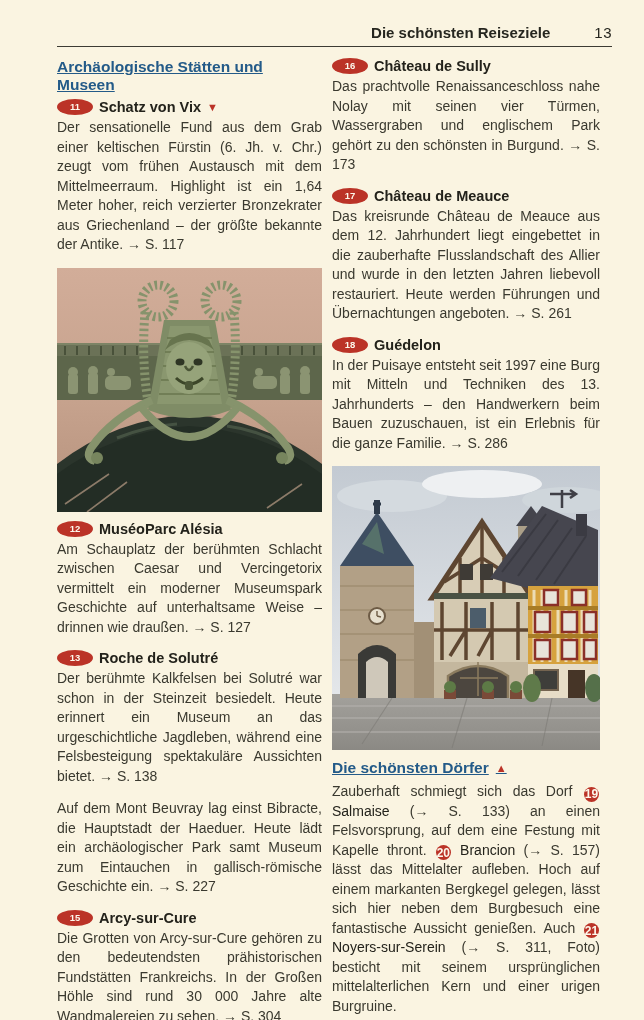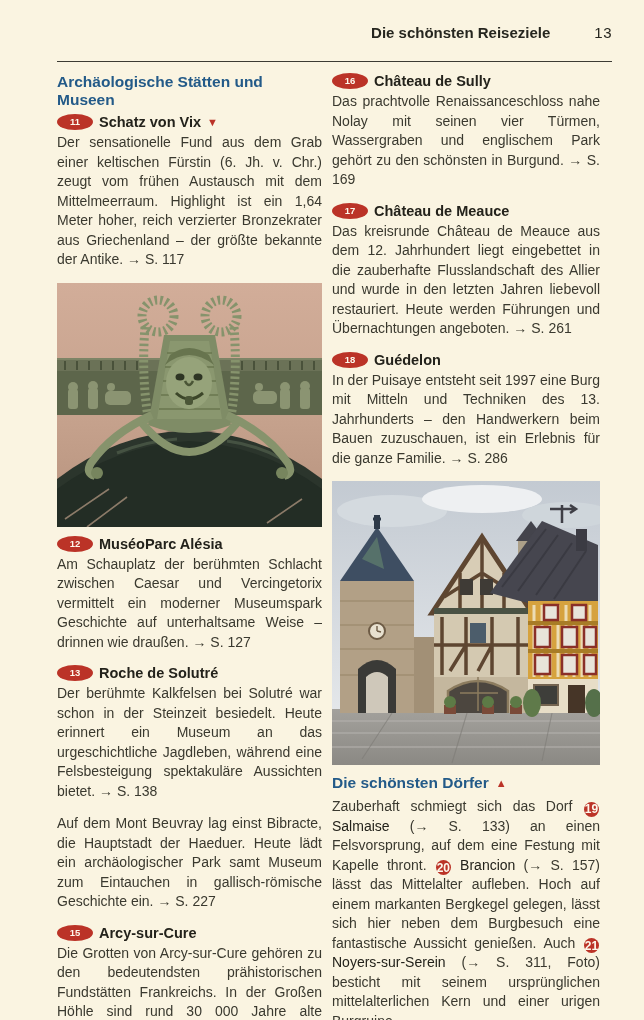--- a/index.html
+++ b/index.html
@@ -11,31 +11,31 @@
     font-family:"Liberation Sans", sans-serif;
     color:#3a392f;
     box-sizing:border-box;
     padding:24px 32px 30px 57px;
     overflow:hidden;
   }
   
   .header{
     display:flex;justify-content:flex-end;align-items:flex-start;
     border-bottom:1.5px solid #3c3b33;
-    padding-bottom:20px;
+    padding-bottom:5px;
   }
   .header-title{font-weight:bold;font-size:15px;color:#26261f;}
   .header-page{font-size:15px;color:#26261f;margin-left:44px;letter-spacing:.5px;}
   
   .columns{display:flex;gap:10px;margin-top:11px;}
   .col-left{width:265px;flex:none;}
   .col-right{width:268px;flex:none;}
   .section-heading{
     font-weight:bold;font-size:15.5px;color:#235a88;
-    margin:0 0 5px 0;display:flex;align-items:center;gap:7px;
+    margin:0 0 5px 0;display:flex;align-items:center;gap:7px;text-decoration:underline;
   }
   .entry{margin-bottom:13px;}
   .entry-title-row{
     display:flex;align-items:center;gap:6px;
     font-weight:bold;font-size:14.5px;color:#23221b;
     margin-bottom:3px;
   }
   .badge{
     flex:none;display:inline-flex;align-items:center;justify-content:center;
     width:36px;height:16px;border-radius:50%;
@@ -180,21 +180,21 @@
       </div>
     </div>
 
     <div class="col-right">
 
       <div class="entry">
         <div class="entry-title-row">
           <span class="badge">16</span>
           <span>Château de Sully</span>
         </div>
-        <p class="body">Das prachtvolle Renaissanceschloss nahe Nolay mit seinen vier Türmen, Wassergraben und englischem Park gehört zu den schönsten in Burgund. → S. 169</p>
+        <p class="body">Das prachtvolle Renaissanceschloss nahe Nolay mit seinen vier Türmen, Wassergraben und englischem Park gehört zu den schönsten in Burgund. → S. 173</p>
       </div>
 
       <div class="entry">
         <div class="entry-title-row">
           <span class="badge">17</span>
           <span>Château de Meauce</span>
         </div>
         <p class="body">Das kreisrunde Château de Meauce aus dem 12. Jahrhundert liegt eingebettet in die zauberhafte Flusslandschaft des Allier und wurde in den letzten Jahren liebevoll restauriert. Heute werden Führungen und Übernachtungen angeboten. → S. 261</p>
       </div>
 

